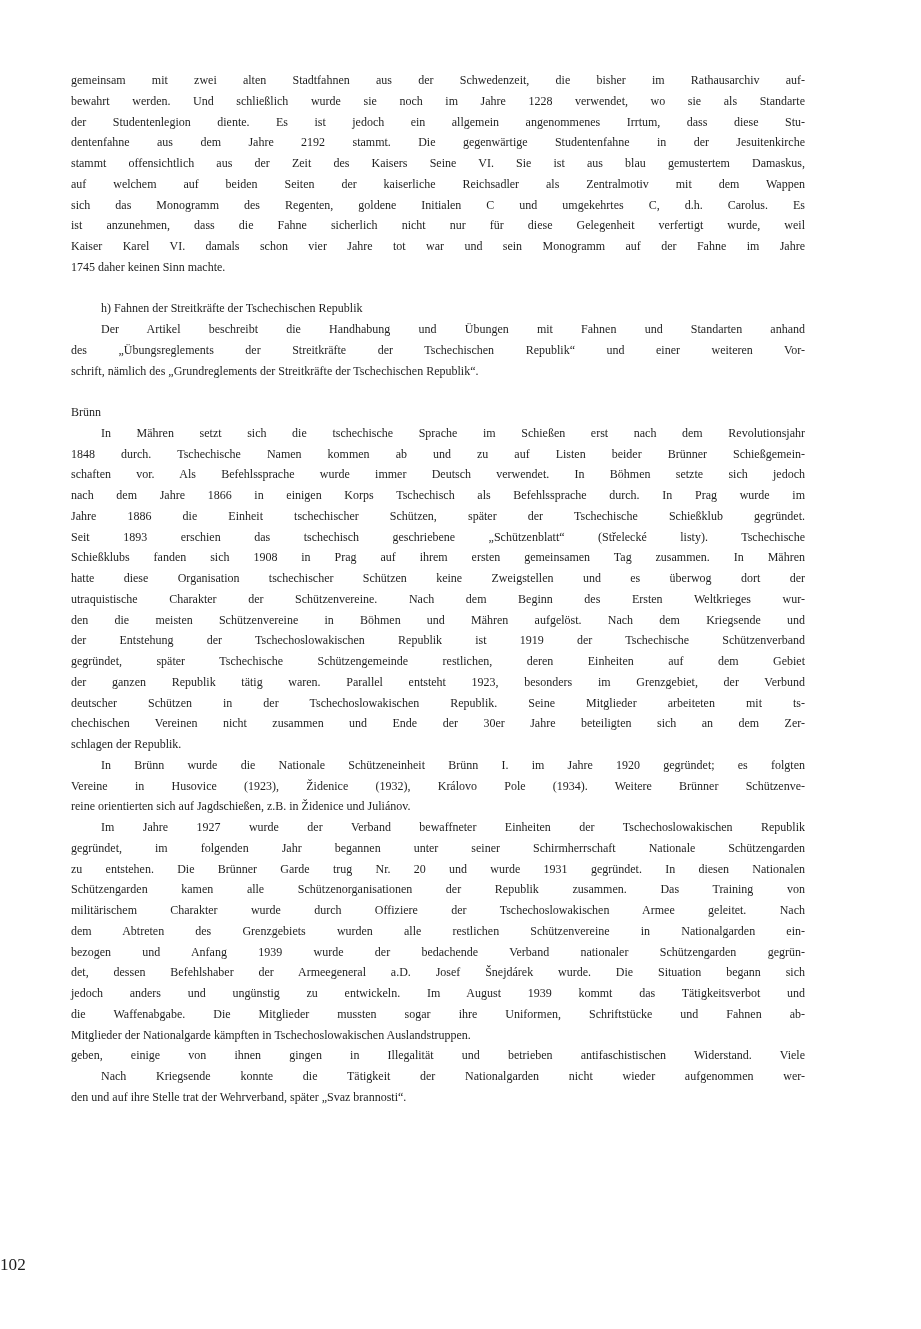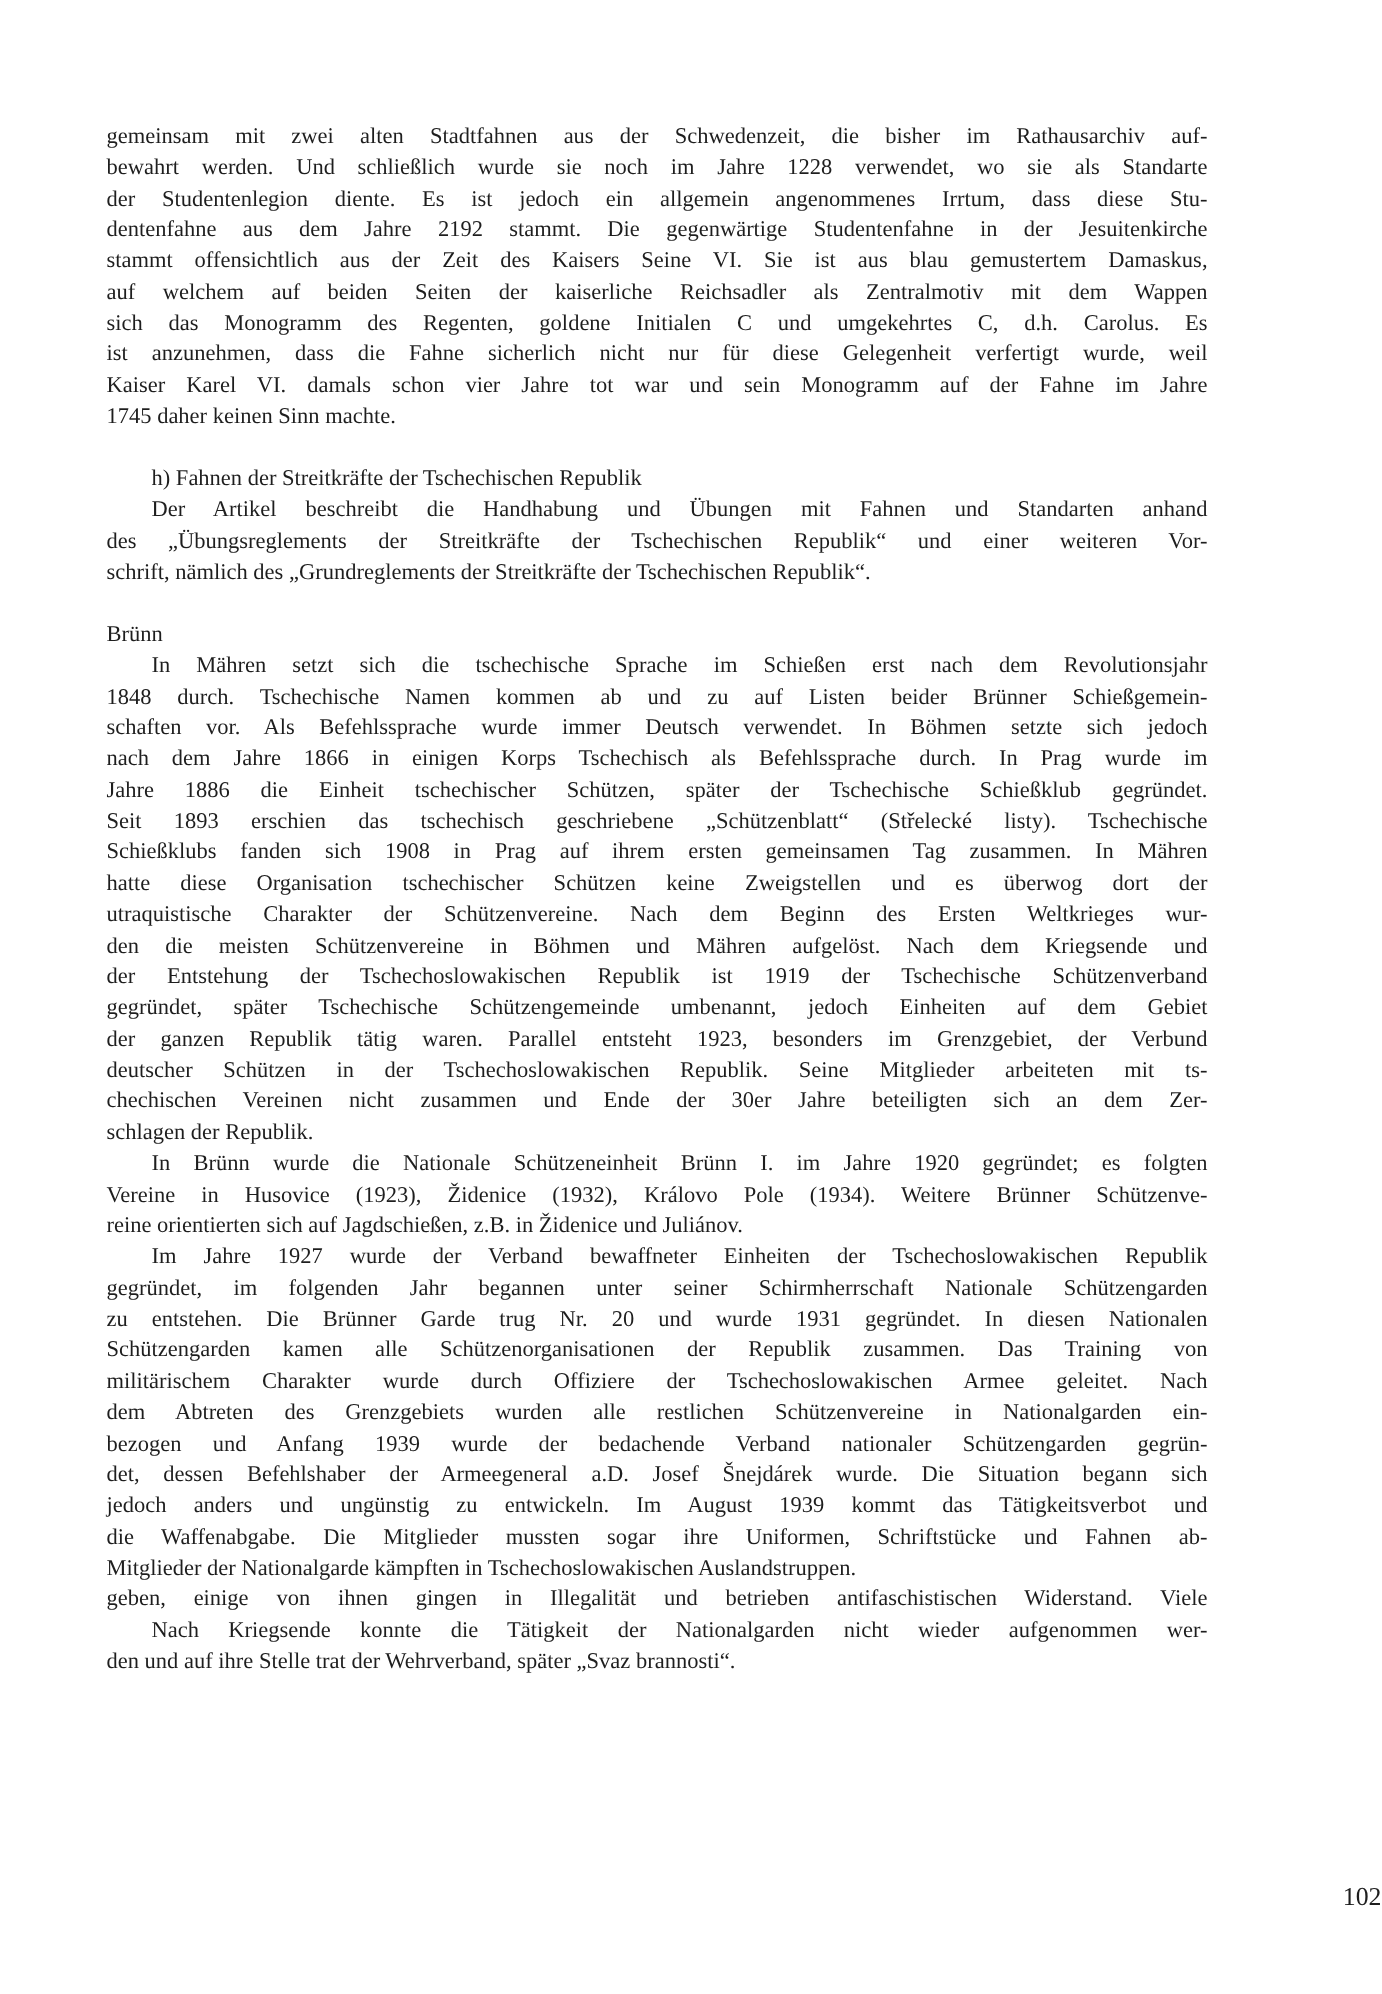--- a/index.html
+++ b/index.html
@@ -1,27 +1,27 @@
 <!DOCTYPE html>
 <html><head>
 <meta charset="utf-8">
 <style>
   html, body { margin: 0; padding: 0; background: #ffffff; }
   body { width: 921px; height: 1329px; position: relative; overflow: hidden; }
   .page {
     position: absolute; left: 71px; top: 70px; width: 734px;
     font-family: "Liberation Serif", "DejaVu Serif", serif;
-    font-size: 15px; line-height: 20.75px; color: #1e1e1e; margin-top: 11px;
+    font-size: 12px; line-height: 20.75px; color: #1e1e1e;
   }
   .line { display: block; height: 20.75px; white-space: nowrap; text-align: justify; text-align-last: justify; }
   .line.last { text-align-last: left; }
   .line.indent { padding-left: 30px; }
   .gap { height: 20.75px; }
   .pageno {
-    position: absolute; left: 0; width: 921px; top: 1255px; text-align: right;
+    position: absolute; left: 0; width: 921px; top: 1255px; text-align: left;
     font-family: "Liberation Serif", "DejaVu Serif", serif; font-size: 17.2px; color: #1e1e1e;
   }
 </style>
 </head>
 <body>
 
 <div class="page">
 
   <div>
     <span class="line">gemeinsam mit zwei alten Stadtfahnen aus der Schwedenzeit, die bisher im Rathausarchiv auf-</span>
@@ -54,21 +54,21 @@
     <span class="line">1848 durch. Tschechische Namen kommen ab und zu auf Listen beider Brünner Schießgemein-</span>
     <span class="line">schaften vor. Als Befehlssprache wurde immer Deutsch verwendet. In Böhmen setzte sich jedoch</span>
     <span class="line">nach dem Jahre 1866 in einigen Korps Tschechisch als Befehlssprache durch. In Prag wurde im</span>
     <span class="line">Jahre 1886 die Einheit tschechischer Schützen, später der Tschechische Schießklub gegründet.</span>
     <span class="line">Seit 1893 erschien das tschechisch geschriebene „Schützenblatt“ (Střelecké listy). Tschechische</span>
     <span class="line">Schießklubs fanden sich 1908 in Prag auf ihrem ersten gemeinsamen Tag zusammen. In Mähren</span>
     <span class="line">hatte diese Organisation tschechischer Schützen keine Zweigstellen und es überwog dort der</span>
     <span class="line">utraquistische Charakter der Schützenvereine. Nach dem Beginn des Ersten Weltkrieges wur-</span>
     <span class="line">den die meisten Schützenvereine in Böhmen und Mähren aufgelöst. Nach dem Kriegsende und</span>
     <span class="line">der Entstehung der Tschechoslowakischen Republik ist 1919 der Tschechische Schützenverband</span>
-    <span class="line">gegründet, später Tschechische Schützengemeinde umbenannt, jedoch Einheiten auf dem Gebiet</span>
+    <span class="line">gegründet, später Tschechische Schützengemeinde restlichen, deren Einheiten auf dem Gebiet</span>
     <span class="line">der ganzen Republik tätig waren. Parallel entsteht 1923, besonders im Grenzgebiet, der Verbund</span>
     <span class="line">deutscher Schützen in der Tschechoslowakischen Republik. Seine Mitglieder arbeiteten mit ts-</span>
     <span class="line">chechischen Vereinen nicht zusammen und Ende der 30er Jahre beteiligten sich an dem Zer-</span>
     <span class="line last">schlagen der Republik.</span>
   </div>
 
   <div>
     <span class="line indent">In Brünn wurde die Nationale Schützeneinheit Brünn I. im Jahre 1920 gegründet; es folgten</span>
     <span class="line">Vereine in Husovice (1923), Židenice (1932), Královo Pole (1934). Weitere Brünner Schützenve-</span>
     <span class="line last">reine orientierten sich auf Jagdschießen, z.B. in Židenice und Juliánov.</span>

